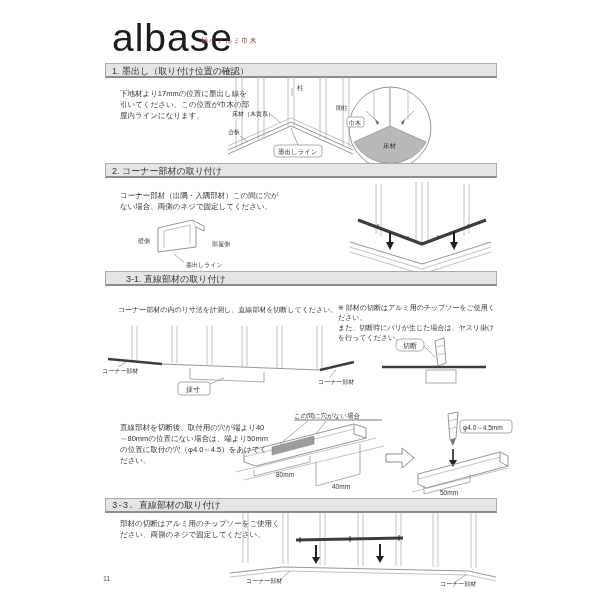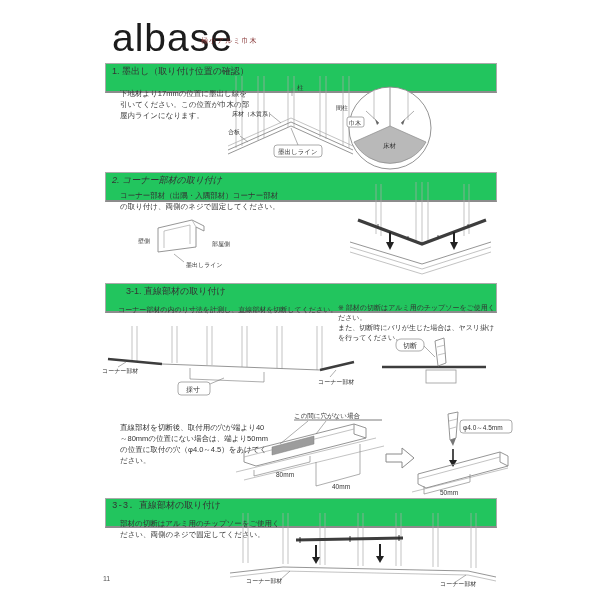--- a/index.html
+++ b/index.html
@@ -1,21 +1,21 @@
 <!DOCTYPE html>
 <html><head>
 <meta charset="utf-8">
 <style>
   html,body{margin:0;padding:0;background:#fff;}
   #page{position:relative;width:600px;height:600px;background:#ffffff;overflow:hidden;
         font-family:"Liberation Sans","DejaVu Sans",sans-serif;color:#333;}
   .logo{position:absolute;left:112px;top:16px;font-size:39px;letter-spacing:1px;color:#1c1c1c;font-weight:400;}
   .logo-sub{position:absolute;left:201px;top:36px;font-size:7px;color:#8a3b3b;letter-spacing:1px;}
-  .secbar{position:absolute;left:105px;width:392px;height:30px;box-sizing:border-box;
-          border:1px solid #aaa;border-bottom:2px solid #8c8c8c;background:#22c55e;
+  .secbar{position:absolute;left:105px;width:392px;height:15px;box-sizing:border-box;
+          border:1px solid #aaa;border-bottom:2px solid #8c8c8c;background:#e5e5e5;
           font-size:9px;line-height:12px;padding:1px 0 0 6px;color:#333;}
   .body{position:absolute;font-size:7.5px;line-height:11px;color:#333;}
   .note{position:absolute;font-size:7px;line-height:10px;color:#333;white-space:pre-line;}
   .pagenum{position:absolute;left:103px;top:575px;font-size:7px;color:#555;}
   svg{position:absolute;overflow:visible;}
   svg text{fill:#333;font-family:"Liberation Sans","DejaVu Sans",sans-serif;}
   .ln{stroke:#a9a9a9;stroke-width:0.7;fill:none;}
   .ln2{stroke:#8a8a8a;stroke-width:0.9;fill:none;}
   .dk{stroke:#3d3d3d;fill:none;}
   .lead{stroke:#777;stroke-width:0.6;fill:none;}
@@ -66,22 +66,22 @@
     <line class="ln" x1="62" y1="7" x2="62" y2="36"></line>
     <line class="lead" x1="20" y1="27" x2="33" y2="39" stroke-width="1.4"></line>
     <polygon points="33,39 29,35 31,41" fill="#666"></polygon>
     <line class="lead" x1="68" y1="27" x2="55" y2="39" stroke-width="1.4"></line>
     <polygon points="55,39 59,35 57,41" fill="#666"></polygon>
     <rect class="lblbox" x="1" y="33" width="17" height="10" rx="2"></rect>
     <text x="3" y="41" font-size="6">巾木</text>
     <text x="37" y="64" font-size="6.5">床材</text>
   </svg>
 
-  <div class="secbar" style="top:172px;font-style:italic;">2. コーナー部材の取り付け</div>
-  <div class="body" style="left:120px;top:190px;width:160px;">コーナー部材（出隅・入隅部材）コーナー部材の取り付け、両側のネジで固定してください。</div>
+  <div class="secbar" style="top:163px;">2. コーナー部材の取り付け</div>
+  <div class="body" style="left:120px;top:190px;width:160px;">コーナー部材（出隅・入隅部材）この間に穴がない場合、両側のネジで固定してください。</div>
 
   <svg style="left:138px;top:214px;" width="105" height="56" viewBox="0 0 105 56">
     <path class="ln2" d="M20,38 L20,14 L54,6 L66,12 L66,17 L58,13 L58,33 Z"></path>
     <path class="ln" d="M26,34 L26,17 L52,11 L52,30"></path>
     <path class="ln" d="M54,6 L58,13"></path>
     <text x="0" y="29" font-size="6">壁側</text>
     <text x="74" y="32" font-size="6">部屋側</text>
     <line class="lead" x1="36" y1="40" x2="46" y2="48"></line>
     <text x="48" y="53" font-size="6">墨出しライン</text>
   </svg>
@@ -101,21 +101,21 @@
     <line x1="30" y1="44" x2="30" y2="48" stroke="#333" stroke-width="0.8"></line>
     <line x1="60" y1="56" x2="60" y2="60" stroke="#333" stroke-width="0.8"></line>
     <line x1="90" y1="55" x2="90" y2="59" stroke="#333" stroke-width="0.8"></line>
     <line x1="120" y1="44" x2="120" y2="48" stroke="#333" stroke-width="0.8"></line>
     <line x1="42" y1="52" x2="42" y2="62" stroke="#222" stroke-width="2"></line>
     <polygon points="38,62 46,62 42,70" fill="#222"></polygon>
     <line x1="106" y1="52" x2="106" y2="62" stroke="#222" stroke-width="2"></line>
     <polygon points="102,62 110,62 106,70" fill="#222"></polygon>
   </svg>
 
-  <div class="secbar" style="top:283px;padding-left:20px;">3-1. 直線部材の取り付け</div>
+  <div class="secbar" style="top:271px;padding-left:20px;">3-1. 直線部材の取り付け</div>
   <div class="body" style="left:118px;top:304px;width:220px;white-space:nowrap;font-size:7px;">コーナー部材の内のり寸法を計測し、直線部材を切断してください。</div>
   <div class="note" style="left:338px;top:303px;width:158px;">※ 部材の切断はアルミ用のチップソーをご使用ください。
 また、切断時にバリが生じた場合は、ヤスリ掛けを行ってください。</div>
 
   <svg style="left:102px;top:326px;" width="258" height="72" viewBox="0 0 258 72">
     <line class="ln" x1="30" y1="0" x2="30" y2="34"></line>
       <line class="ln" x1="35" y1="0" x2="35" y2="35"></line>
     <line class="ln" x1="70" y1="0" x2="70" y2="37"></line>
       <line class="ln" x1="75" y1="0" x2="75" y2="37"></line>
     <line class="ln" x1="105" y1="0" x2="105" y2="39"></line>

